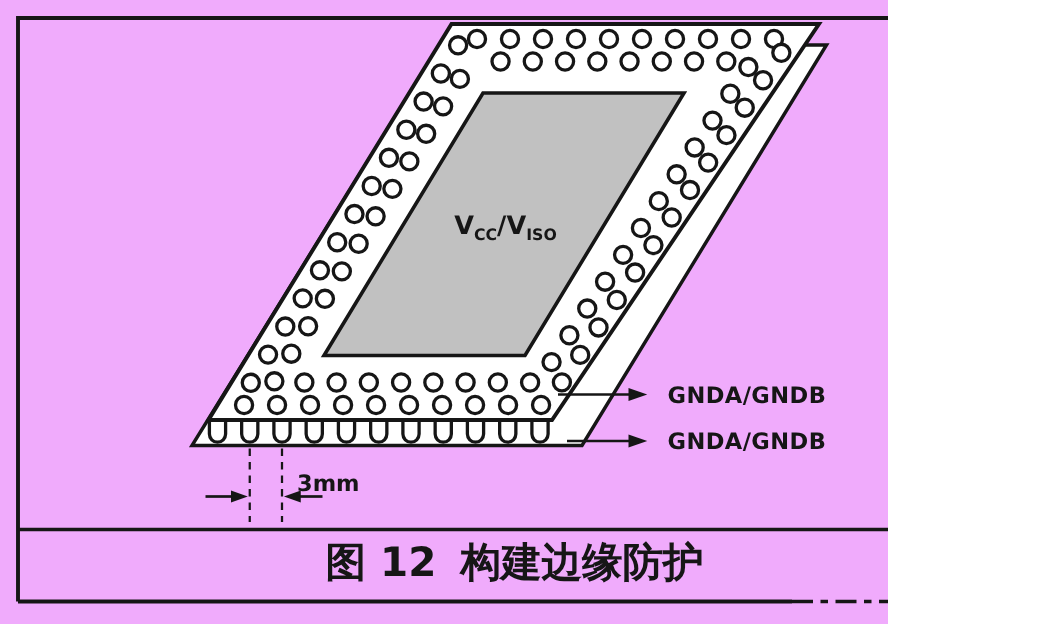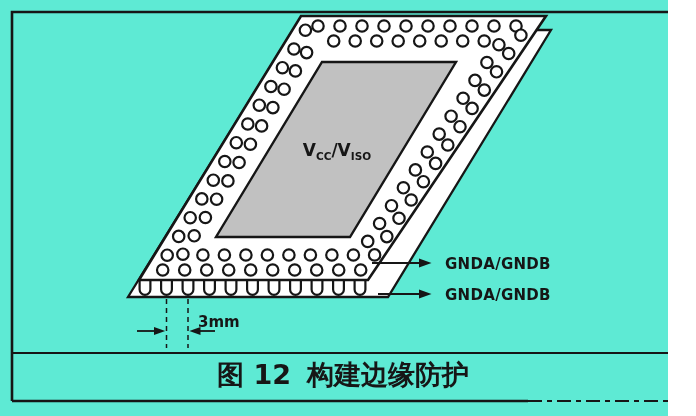--- a/index.html
+++ b/index.html
@@ -1,19 +1,19 @@
 <!DOCTYPE html>
 <html style="--ink: #161616;"><head>
 <meta charset="utf-8">
 <style>
   html,body{margin:0;padding:0;background:#ffffff;}
   .frame{
     position:relative;
-    width:668px;height:416px;
-    background:#5eead4;
+    width:592px;height:416px;
+    background:#f0abfc;
     overflow:hidden;
     font-family:"DejaVu Sans","Liberation Sans",sans-serif;
   }
   svg{position:absolute;left:0;top:0;}
   .ink{stroke:var(--ink,#161616);}
   .fill-ink{fill:var(--ink,#161616);}
   text{fill:var(--ink,#161616);}
   .callout-label{font-size:15px;font-weight:700;letter-spacing:.3px;}
   .dim-label{font-size:15px;font-weight:600;}
   .plane-label{font-size:17px;font-weight:600;}

